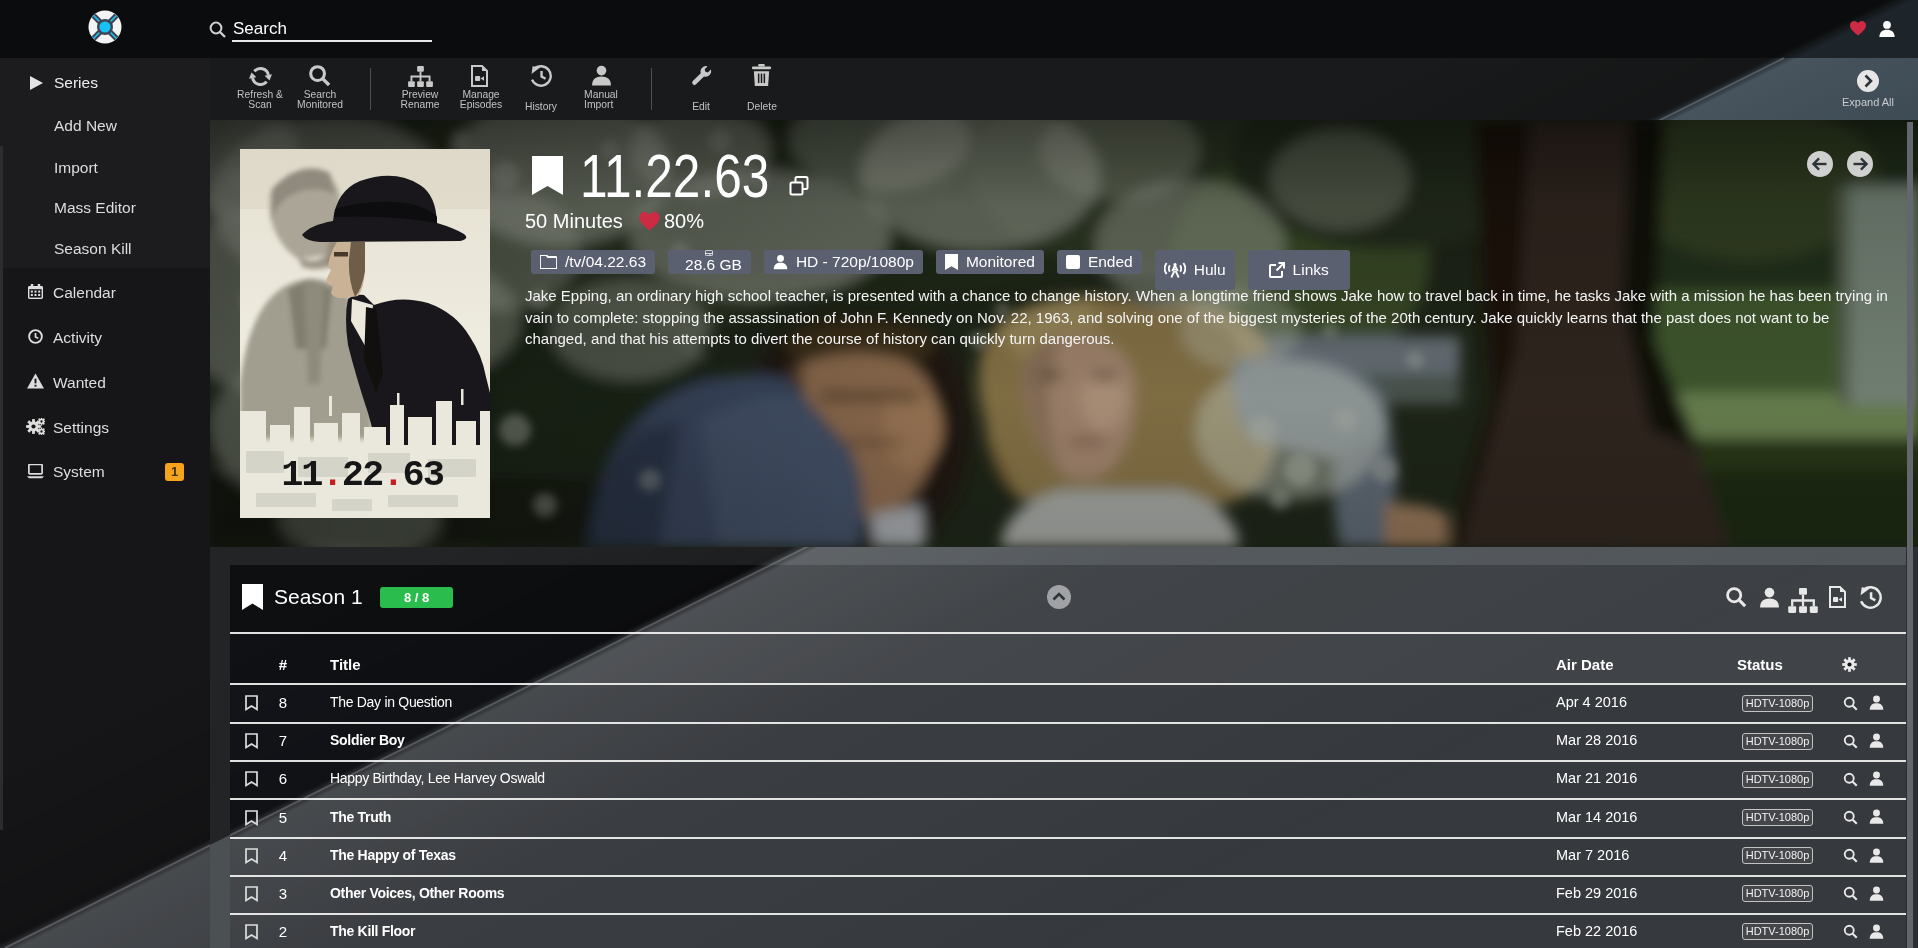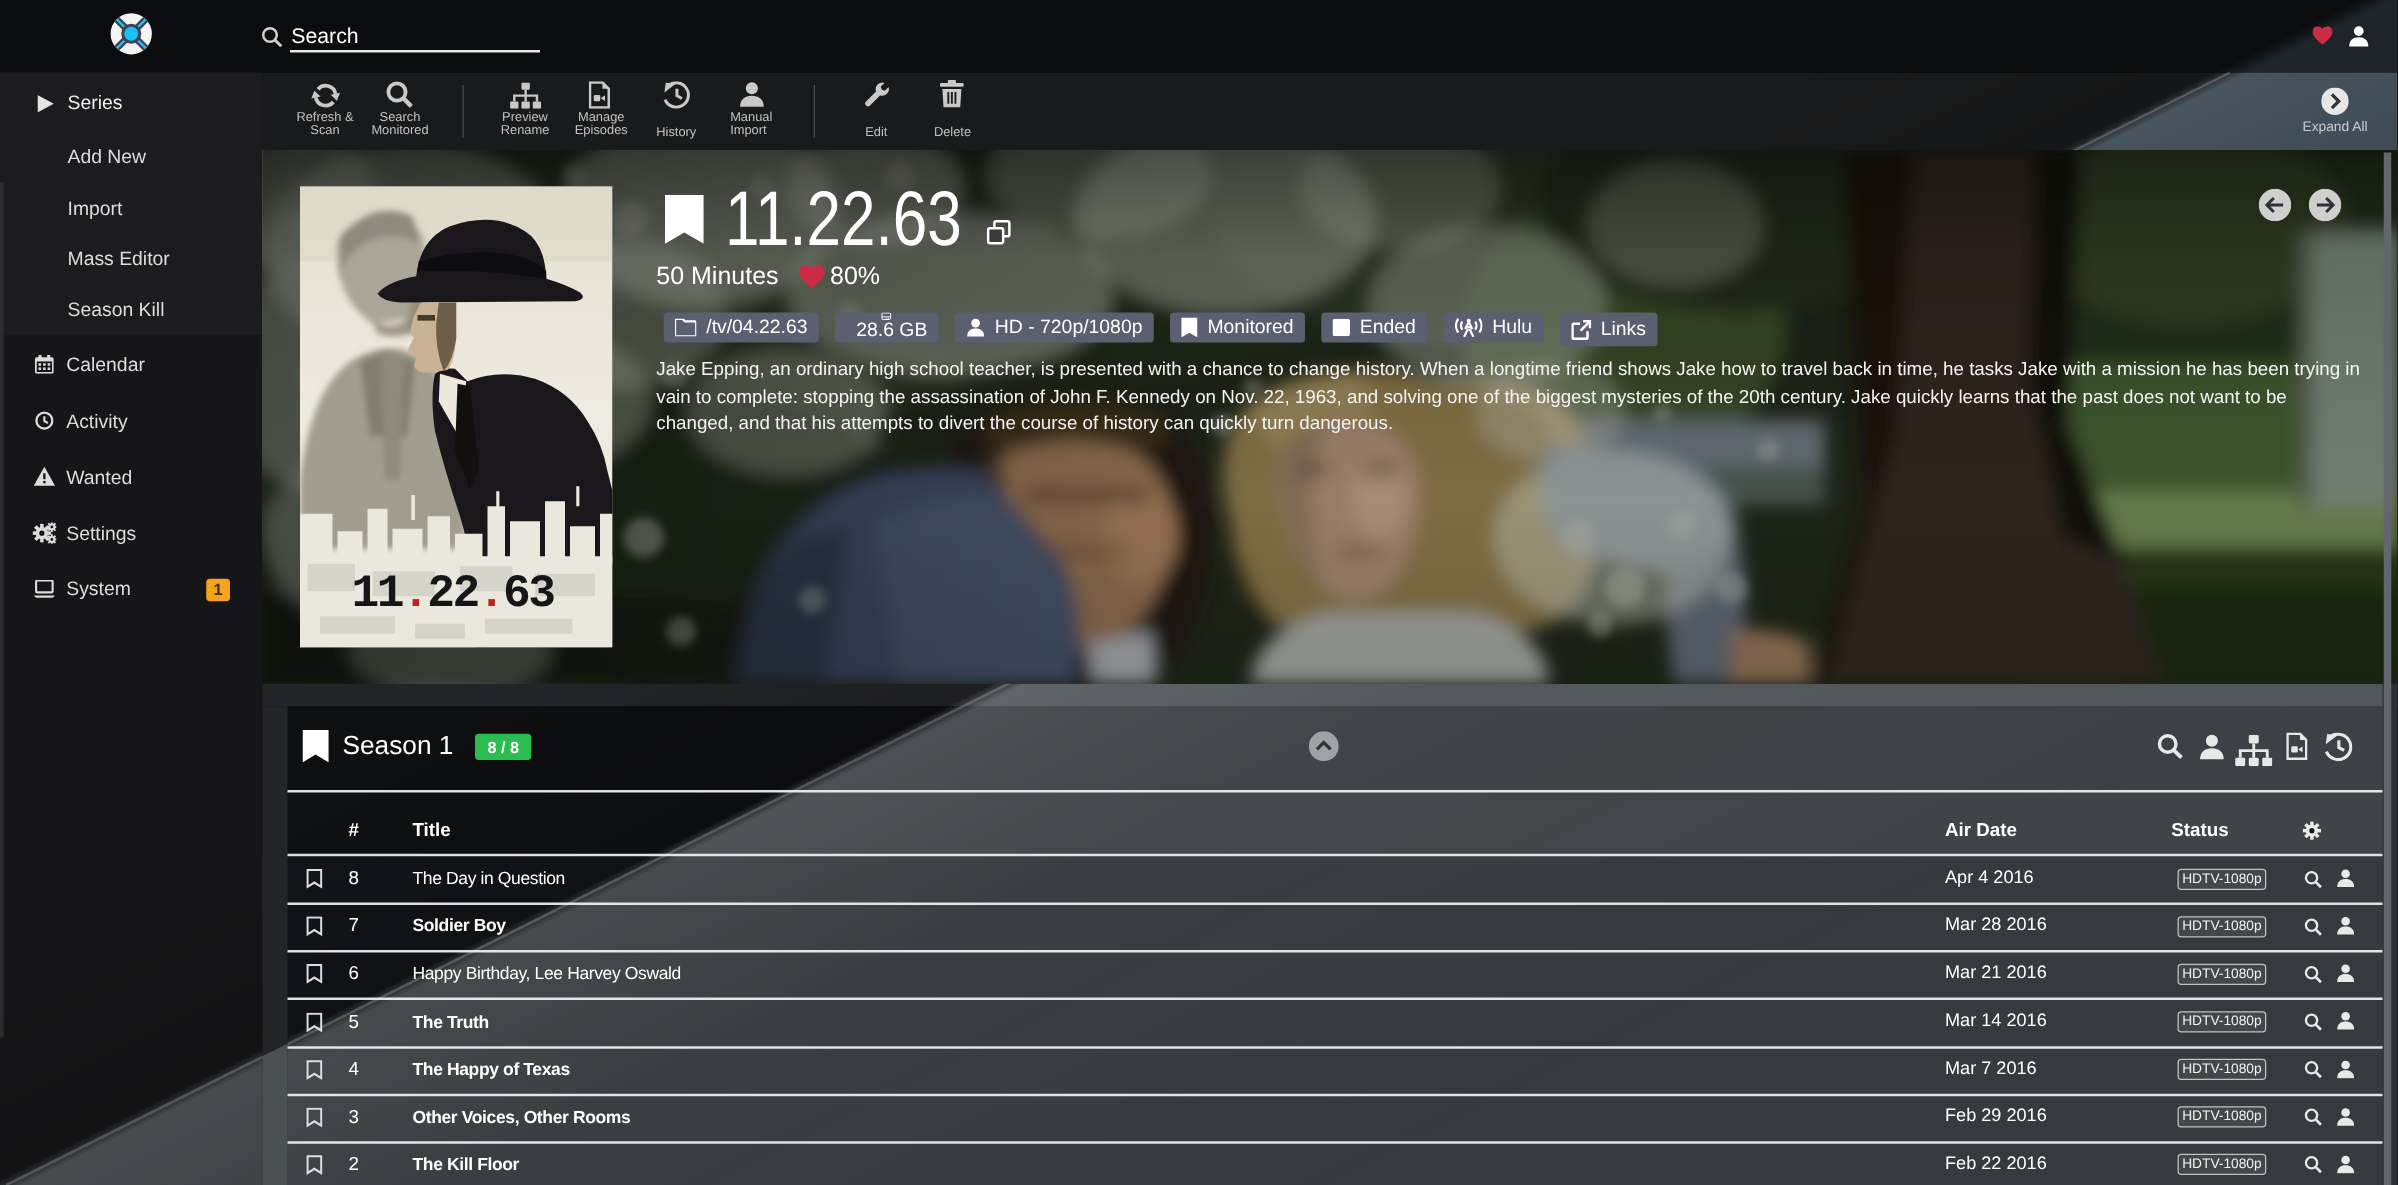--- a/index.html
+++ b/index.html
@@ -480,34 +480,34 @@
           <path d="M0,0 L13,0 L13,16 L6.5,12.2 L0,16 Z" fill="#fff"></path>
         </svg>
         <span style="margin-left:8px;">Monitored</span>
       </div>
       <div style="display:flex;align-items:center;background:#5b6071;border-radius:3px;height:24px;padding:0 9px;margin-right:13px;font-size:15.5px;color:#fff;">
         <svg width="14" height="14" viewBox="0 0 14 14">
           <rect x="0" y="0" width="14" height="14" rx="2" fill="#fff"></rect>
         </svg>
         <span style="margin-left:8px;">Ended</span>
       </div>
-      <div style="display:flex;align-items:center;background:#5b6071;border-radius:3px;height:24px;padding:0 9px;margin-right:13px;font-size:15.5px;color:#fff;">
+      <div style="display:flex;align-items:center;background:#5b6071;border-radius:3px;height:40px;padding:0 9px;margin-right:13px;font-size:15.5px;color:#fff;">
         <svg width="22" height="16" viewBox="0 0 22 16">
           <g stroke="#fff" stroke-width="1.8" fill="none">
             <path d="M8.2,9.2 L11,3.4 L13.8,9.2"></path>
             <path d="M9.2,7.6 L12.8,7.6"></path>
             <path d="M7.3,15.5 L10.4,9 M14.7,15.5 L11.6,9"></path>
             <path d="M5.8,3.2 A6.5,6.5 0 0 0 5.8,9.8 M16.2,3.2 A6.5,6.5 0 0 1 16.2,9.8"></path>
             <path d="M2.6,1 A9.5,9.5 0 0 0 2.6,12 M19.4,1 A9.5,9.5 0 0 1 19.4,12"></path>
           </g>
           <circle cx="11" cy="2.6" r="1.6" fill="#fff"></circle>
         </svg>
         <span style="margin-left:8px;">Hulu</span>
       </div>
-      <div style="display:flex;align-items:center;background:#5b6071;border-radius:3px;height:27px;padding:0 9px;font-size:15.5px;color:#fff;">
+      <div style="display:flex;align-items:center;background:#5b6071;border-radius:3px;height:40px;padding:0 21px;font-size:15.5px;color:#fff;">
         <svg width="16" height="16" viewBox="0 0 16 16">
           <path d="M13,9 L13,14.2 A0.8,0.8 0 0 1 12.2,15 L1.8,15 A0.8,0.8 0 0 1 1,14.2 L1,3.8 A0.8,0.8 0 0 1 1.8,3 L7,3" fill="none" stroke="#fff" stroke-width="2"></path>
           <path d="M9.5,1 L15,1 L15,6.5" fill="none" stroke="#fff" stroke-width="2"></path>
           <line x1="7.5" y1="8.5" x2="14.5" y2="1.5" stroke="#fff" stroke-width="2"></line>
         </svg>
         <span style="margin-left:8px;">Links</span>
       </div>
     </div>
     <div class="abs" style="left:525px;top:285px;width:1420px;font-size:15px;line-height:21.5px;color:#f4f4f4;">Jake Epping, an ordinary high school teacher, is presented with a chance to change history. When a longtime friend shows Jake how to travel back in time, he tasks Jake with a mission he has been trying in<br>vain to complete: stopping the assassination of John F. Kennedy on Nov. 22, 1963, and solving one of the biggest mysteries of the 20th century. Jake quickly learns that the past does not want to be<br>changed, and that his attempts to divert the course of history can quickly turn dangerous.</div>
     <svg class="abs" style="left:1807px;top:151px" width="26" height="26" viewBox="0 0 28 28">
@@ -521,21 +521,21 @@
       <circle cx="14" cy="14" r="14" fill="#dedede" fill-opacity=".92"></circle>
       <g stroke="#2e3338" stroke-width="2.6" fill="none">
         <line x1="7" y1="14" x2="21" y2="14"></line>
         <path d="M15,8 L21,14 L15,20"></path>
       </g>
     </svg>
     <svg class="abs" style="left:242px;top:584px" width="21" height="26" viewBox="0 0 21 26">
       <path d="M0,0 L21,0 L21,26 L10.5,19.5 L0,26 Z" fill="#fff"></path>
     </svg>
     <div class="txt" style="left:274px;top:585px;font-size:21px;color:#fff;">Season 1</div>
-    <div class="abs" style="left:380px;top:587px;height:21px;background:#2abd4e;border-radius:3px;padding:0 10px;font-size:13px;font-weight:bold;color:#fff;line-height:21px;white-space:nowrap;">8 / 8</div>
+    <div class="abs" style="left:380px;top:587px;height:21px;background:#2abd4e;border-radius:3px;padding:0 24px;font-size:13px;font-weight:bold;color:#fff;line-height:21px;white-space:nowrap;">8 / 8</div>
     <svg class="abs" style="left:1047px;top:585px" width="24" height="24" viewBox="0 0 24 24">
       <circle cx="12" cy="12" r="12" fill="#c0c2c4" fill-opacity=".75"></circle>
       <path d="M6.5,14.5 L12,9 L17.5,14.5" fill="none" stroke="#2e3338" stroke-width="2.6"></path>
     </svg>
     <svg class="abs" style="left:1725px;top:586px" width="22" height="22" viewBox="0 0 24 24">
       <circle cx="10" cy="10" r="7.2" fill="none" stroke="#e8e8e8" stroke-width="3"></circle>
       <line x1="15.5" y1="15.5" x2="22" y2="22" stroke="#e8e8e8" stroke-width="3.4"></line>
     </svg>
     <svg class="abs" style="left:1759px;top:587px" width="21" height="21" viewBox="0 0 20 20">
       <circle cx="10" cy="5.3" r="4.6" fill="#e8e8e8"></circle>

